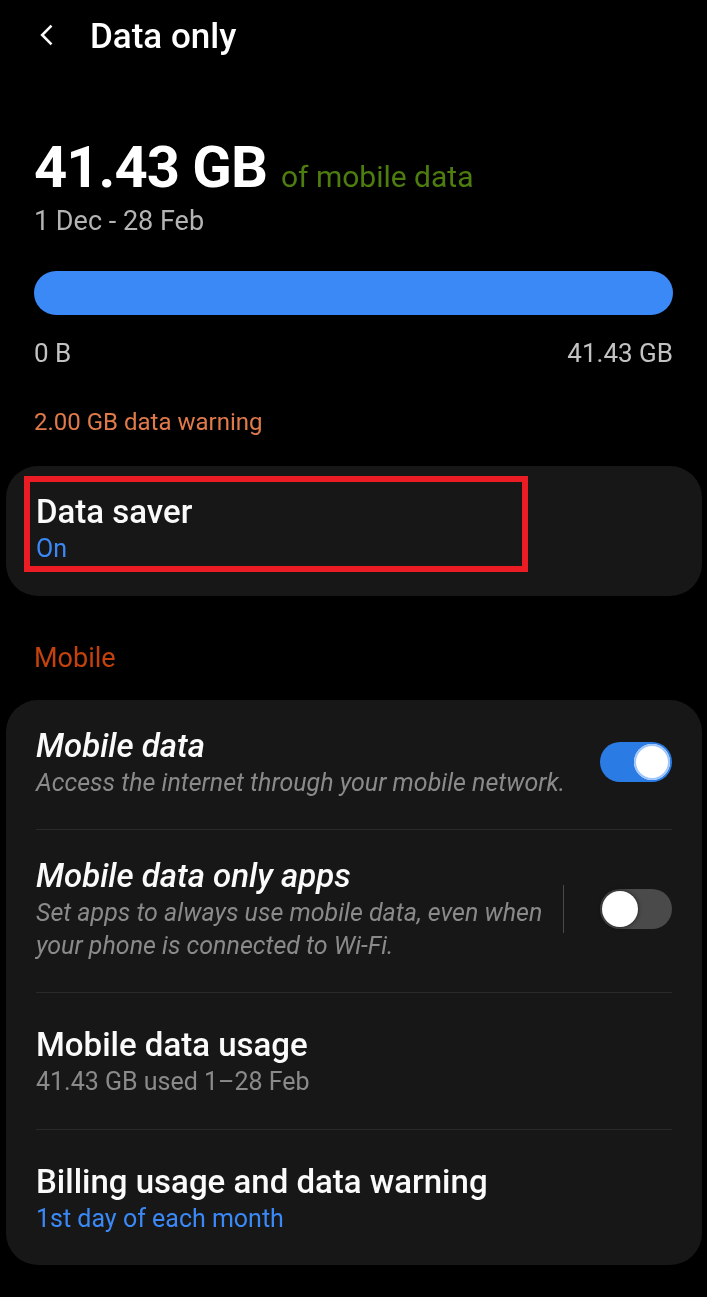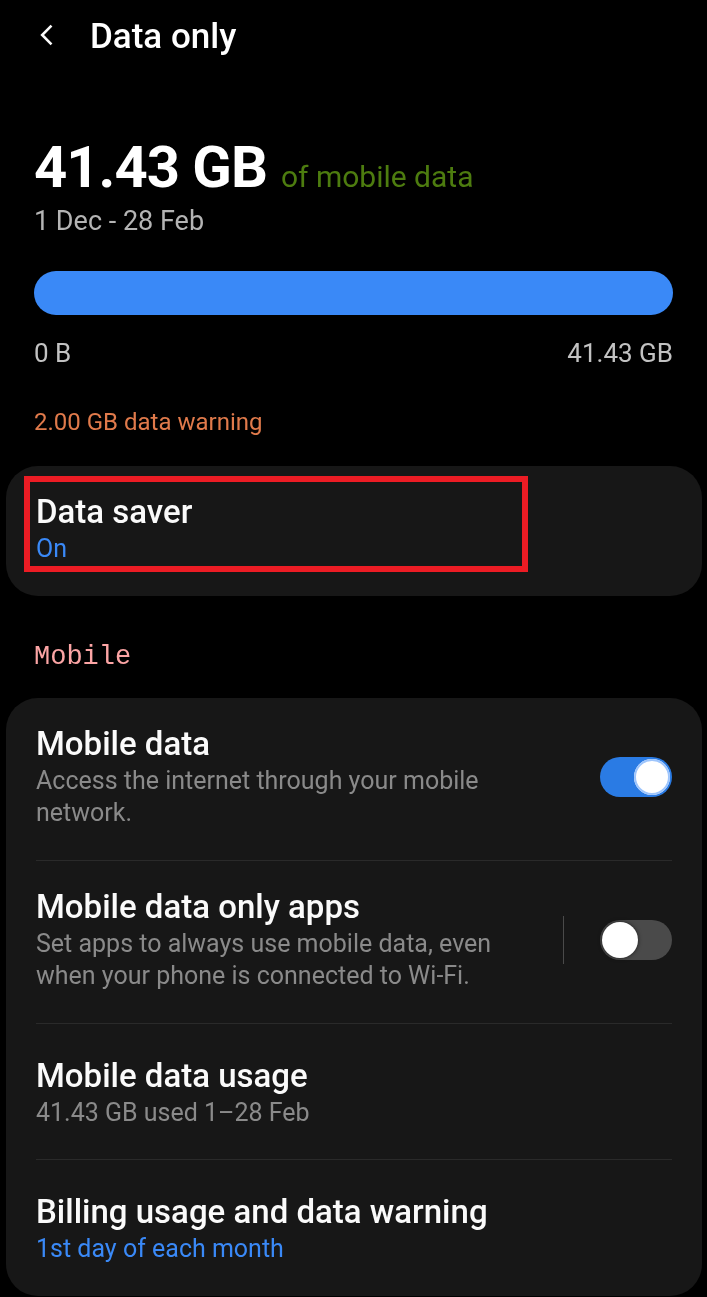--- a/index.html
+++ b/index.html
@@ -56,30 +56,30 @@
     height: 96px;
     border: 6px solid #ec1c24;
     pointer-events: none;
   }
   .item { padding: 32px 30px 30px 30px; }
   .item-title { font-size: 33px; font-weight: 500; color: #fafafa; }
   .item-sub { font-size: 25px; color: #8a8a8a; margin-top: 2px; line-height: 1.3; }
   .item-sub.accent { color: #3a89f7; }
   .section-label {
     font-size: 27px;
-    color: #fca5a5;
+    color: #c2410c;
     padding: 46px 34px 6px 34px;
-    font-family: Liberation Mono, monospace;
   }
   .row {
     display: flex;
     align-items: center;
     justify-content: space-between;
     padding: 26px 30px 30px 30px;
     gap: 20px;
+    font-style: italic;
   }
   .row-text { flex: 1; min-width: 0; }
   .divider {
     height: 1px;
     background: #2a2a2a;
     margin: 0 30px;
   }
   .toggle {
     width: 72px;
     height: 40px;

